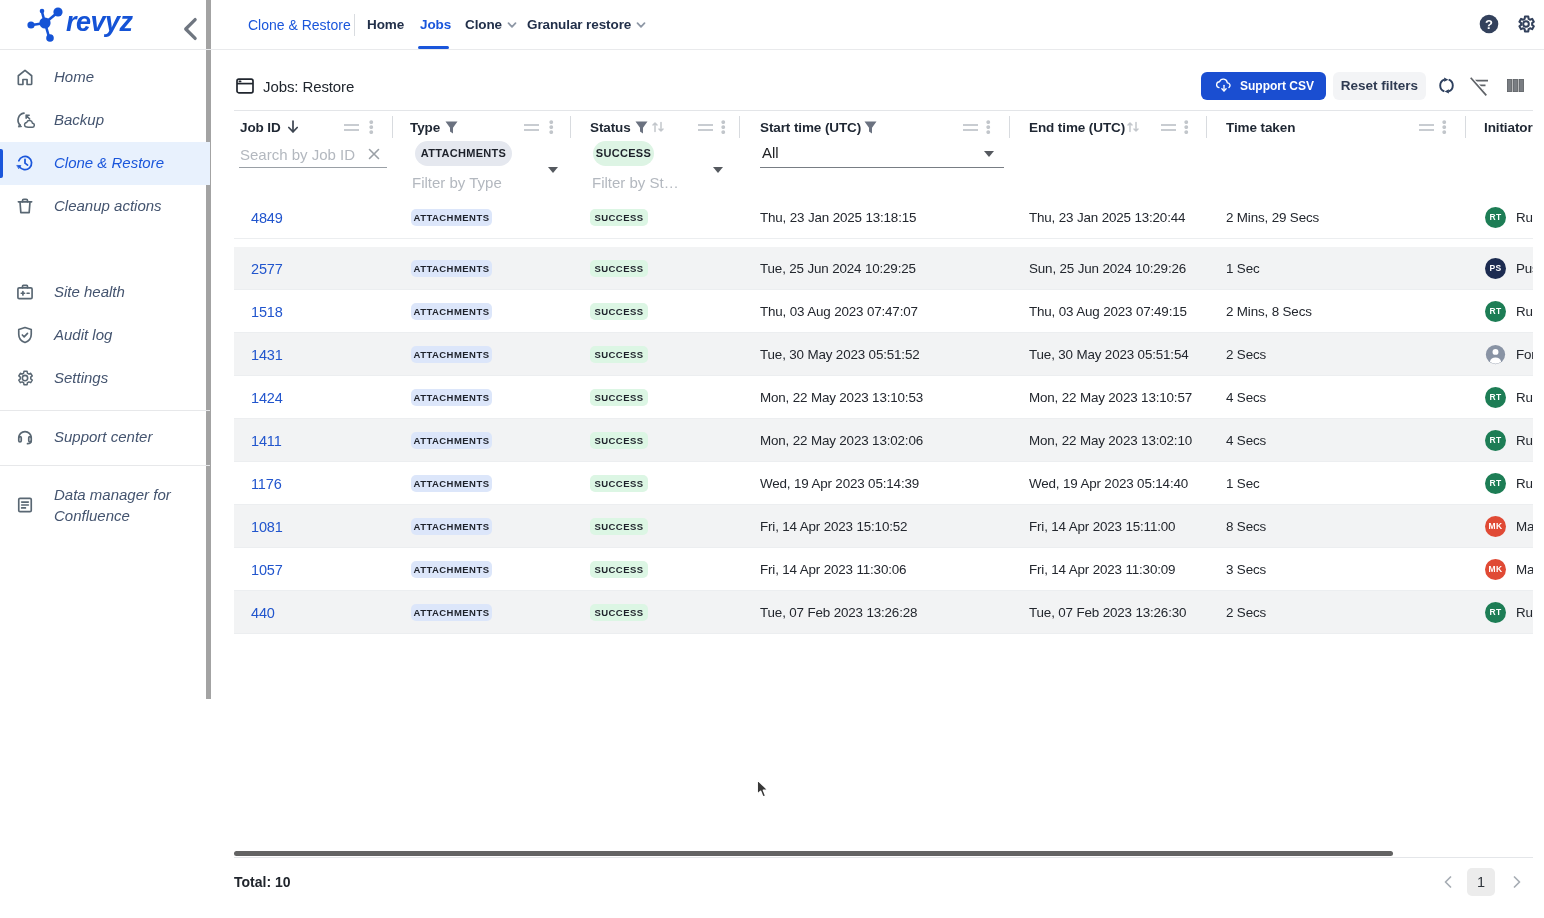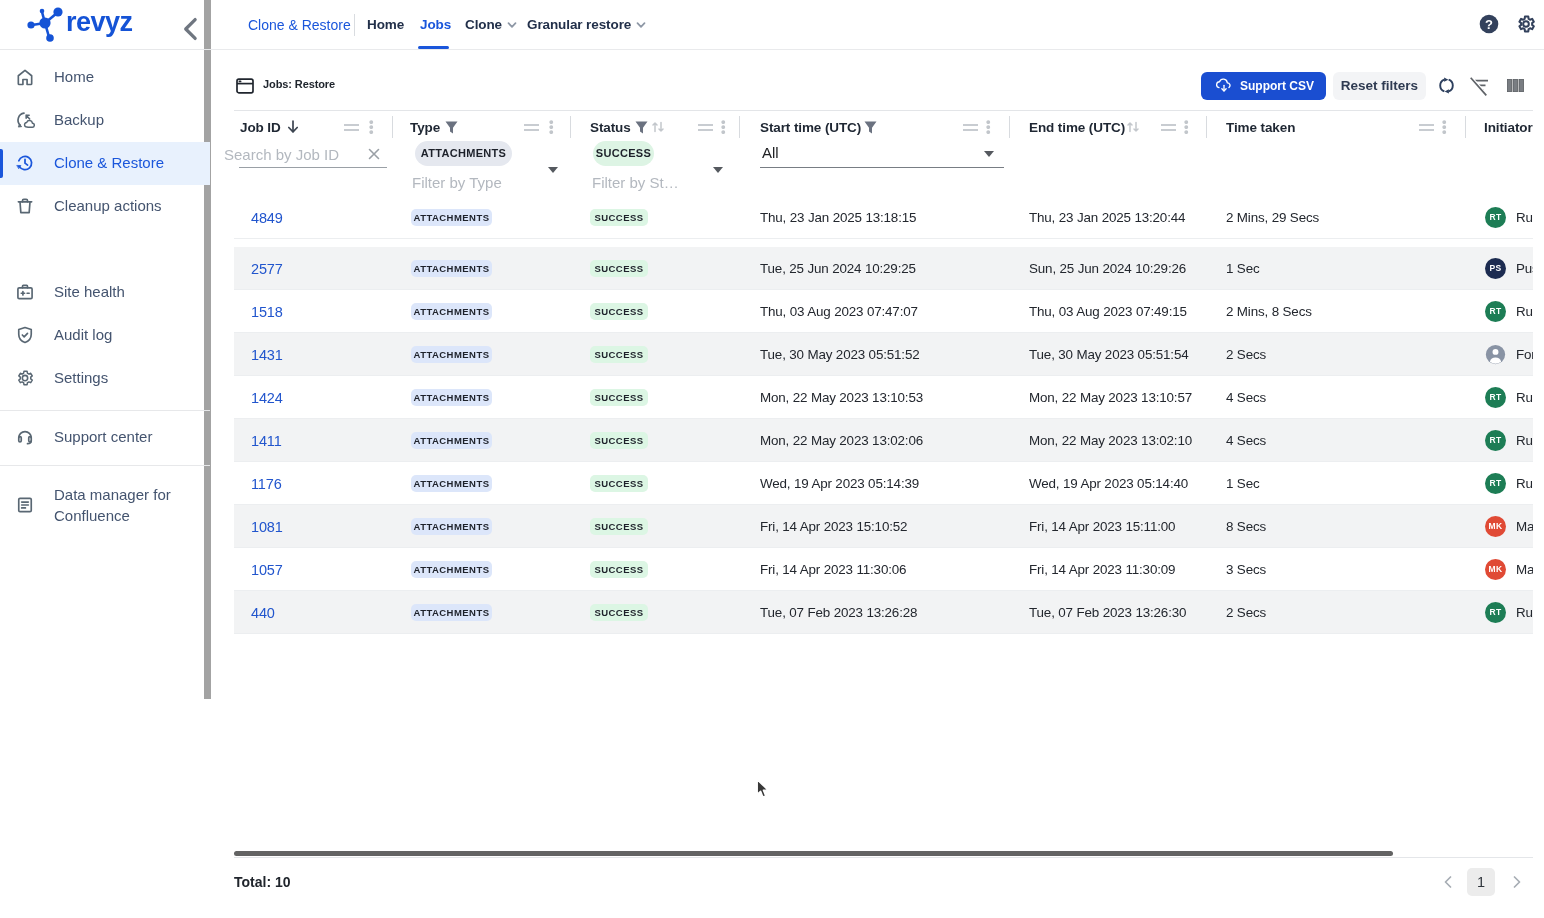--- a/index.html
+++ b/index.html
@@ -2,21 +2,21 @@
 <html><head>
 <meta charset="utf-8">
 <style>
 * { margin:0; padding:0; box-sizing:border-box; }
 html,body { width:1544px; height:918px; overflow:hidden; background:#fff;
   font-family:"Liberation Sans", sans-serif; }
 body { position:relative; }
 
 
 #sidebar { position:absolute; left:0; top:0; width:211px; height:699px;
-  background:#fff; border-right:7px solid #a3a3a3; }
+  background:#fff; border-right:5px solid #a3a3a3;font-style:italic; }
 #logo-row { position:absolute; left:0; top:0; width:211px; height:50px;
   border-bottom:1px solid #e7e8ea; }
 #logo-txt { position:absolute; left:66px; top:7px; font-size:27px; font-weight:bold;
   color:#1553d6; letter-spacing:-0.5px; }
 #collapse { position:absolute; left:178px; top:12px; width:16px; height:24px;
   color:#6f7680; font-size:17px; font-weight:bold; }
 .navitem { position:absolute; left:0; width:210px; height:43px; color:#44546f;
   font-size:15px; }
 .navitem .ic { position:absolute; left:15px; top:11px; width:20px; height:20px; }
 .navitem .lb { position:absolute; left:54px; top:11px; line-height:20px; }
@@ -33,21 +33,21 @@
 #tb-sep { position:absolute; left:143px; top:14px; height:22px; border-left:1px solid #d9dce0; }
 #tb-home { left:156px; }
 #topbar #tb-jobs { left:209px; color:#1a56db; }
 #jobs-underline { position:absolute; left:207px; top:46px; width:31px; height:3px;
   background:#1a56db; border-radius:2px; }
 #tb-clone { left:254px; }
 #tb-gran { left:316px; }
 
 
 #title-ic { position:absolute; left:236px; top:78px; }
-#title { position:absolute; left:263px; top:78px; font-size:11px; font-weight:bold;
+#title { position:absolute; left:263px; top:78px; font-size:15px; font-weight:normal;
   color:#20262e; letter-spacing:-0.1px; }
 .btn { position:absolute; top:72px; height:28px; border-radius:6px; font-size:14px;
   font-weight:bold; line-height:28px; text-align:center; }
 #btn-csv { left:1201px; width:125px; background:#1a4ed1; color:#fff; }
 #btn-reset { left:1333px; width:93px; background:#f3f4f6; color:#2f3b52; font-size:13.5px; }
 
 
 #thead-top { position:absolute; left:234px; top:110px; width:1299px; height:0;
   border-top:1px solid #e3e5e8; }
 .hlabel { position:absolute; top:120px; font-size:13.5px; font-weight:bold; color:#1f2733; letter-spacing:-0.1px; }
@@ -284,21 +284,21 @@
   </svg>
 <div class="heq" style="left:1161px"></div>
 <div class="hdots" style="left:1184px">•<br>•<br>•</div>
 <div class="hsep" style="left:1206px"></div>
 <div class="hlabel" style="left:1226px">Time taken</div>
 <div class="heq" style="left:1419px"></div>
 <div class="hdots" style="left:1442px">•<br>•<br>•</div>
 <div class="hsep" style="left:1465px"></div>
 <div class="hlabel" style="left:1484px">Initiator</div>
 
-<div class="ph" style="left:224px;top:146px">Search by Job ID</div>
+<div class="ph" style="left:240px;top:146px">Search by Job ID</div>
 <svg style="position:absolute;left:367px;top:147px" width="14" height="14" viewBox="0 0 14 14" stroke="#9aa0a6" stroke-width="1.6" stroke-linecap="round">
     <path d="M2.5 2.5l9 9M11.5 2.5l-9 9"></path>
   </svg>
 <div class="fline" style="left:239px;top:167px;width:148px"></div>
 <div class="chip fchip" style="left:415px;width:97px;background:#e5e8ef">ATTACHMENTS</div>
 <div class="dda" style="left:548px;top:167px"></div>
 <div class="ph" style="left:412px;top:174px">Filter by Type</div>
 <div class="fline" style="left:411px;top:197px;width:147px"></div>
 <div class="chip fchip" style="left:593px;width:61px;background:#ddf4e4">SUCCESS</div>
 <div class="dda" style="left:713px;top:167px"></div>

